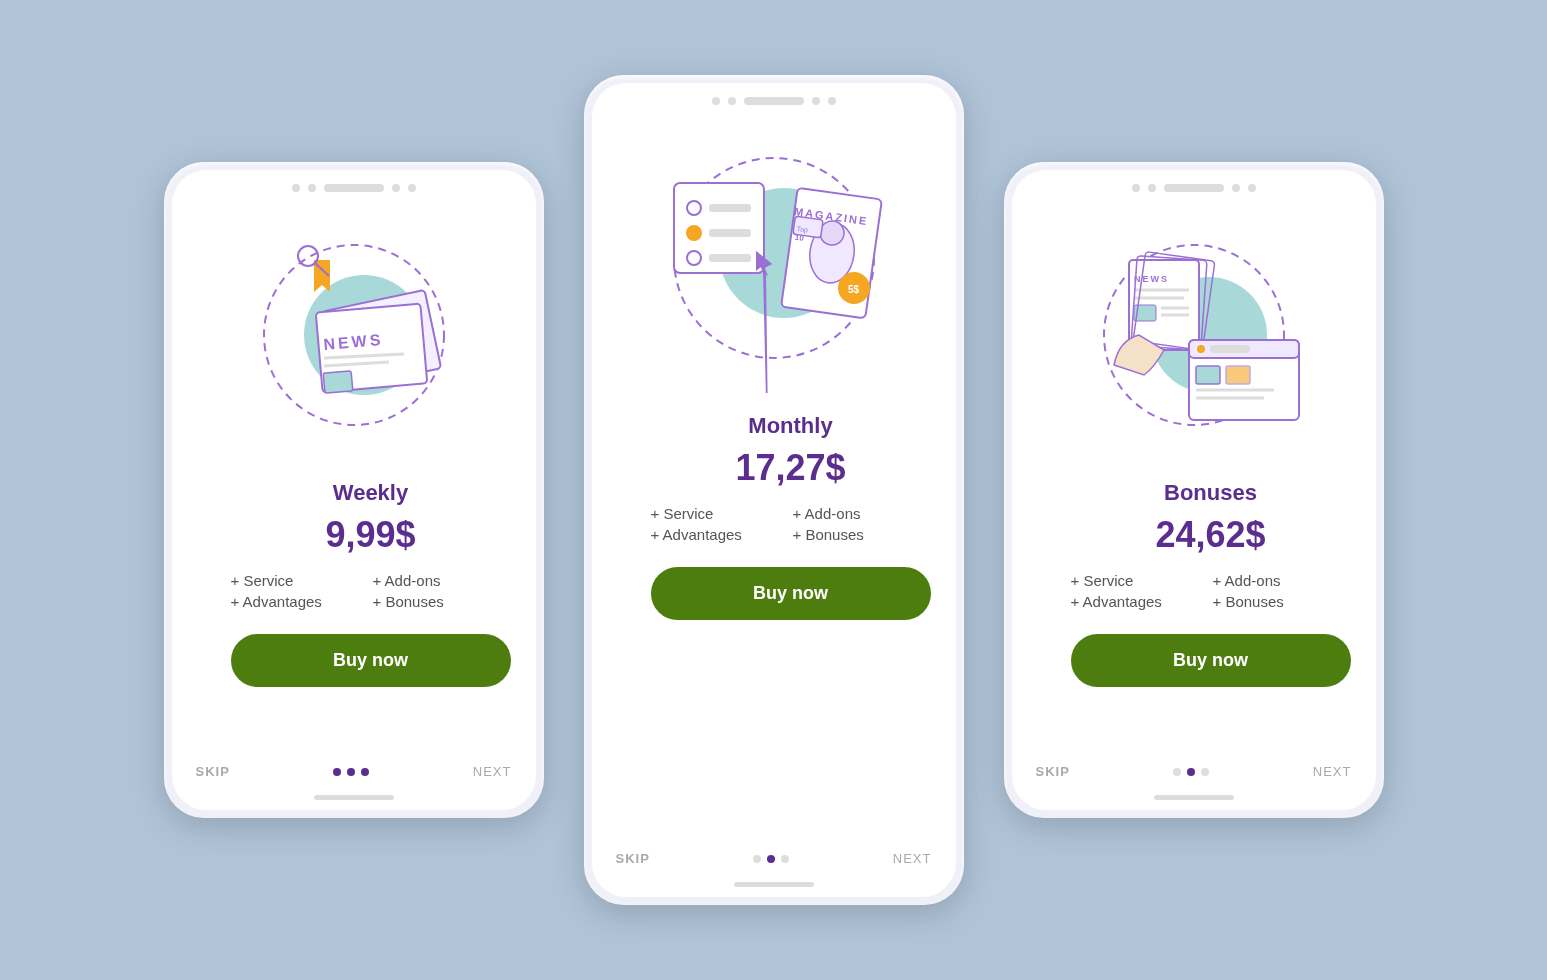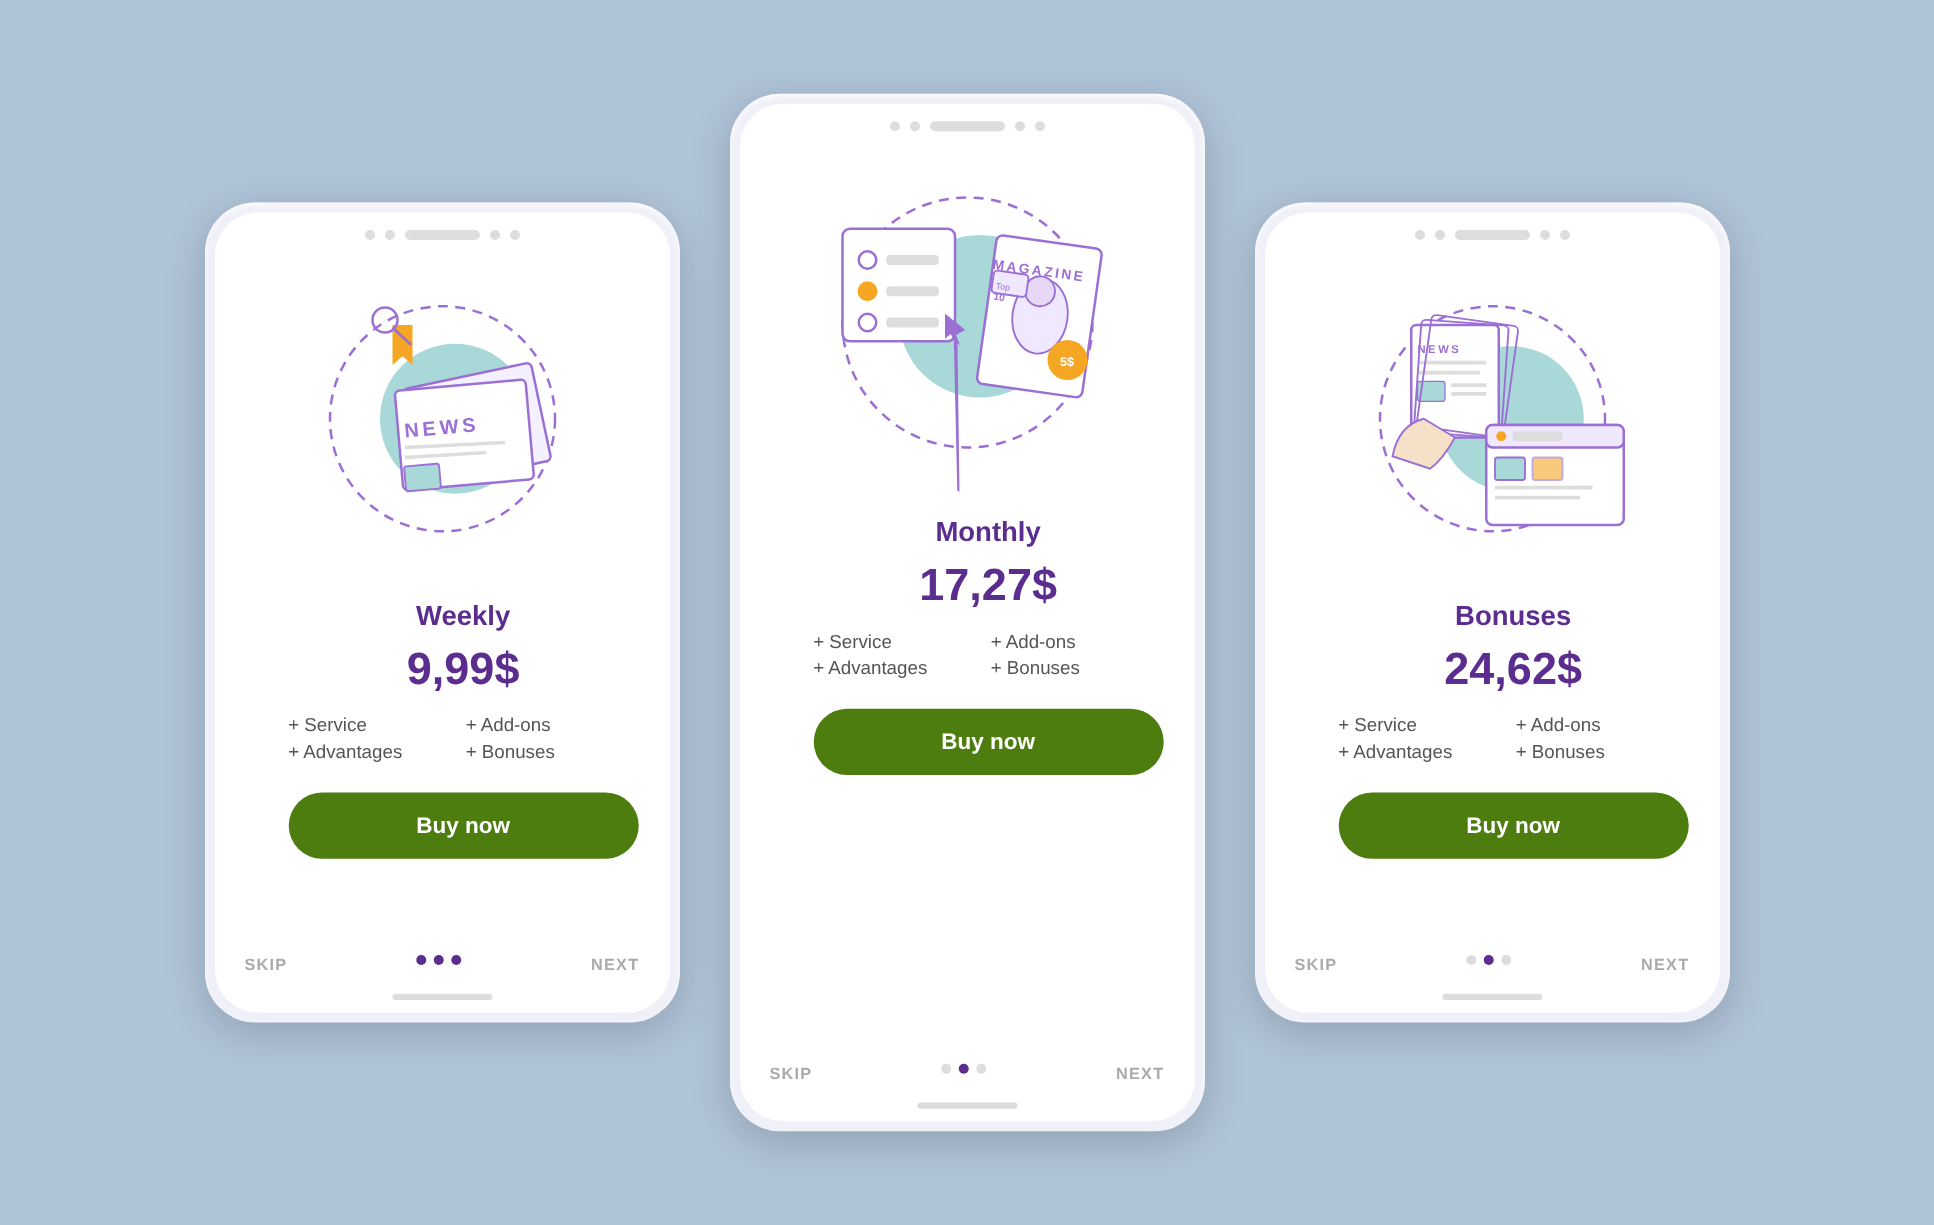--- a/index.html
+++ b/index.html
@@ -130,35 +130,35 @@
       font-size: 18px;
       font-weight: bold;
       cursor: pointer;
       margin-bottom: 16px;
     }
 
     .phone-bottom {
       width: 100%;
       display: flex;
       justify-content: space-between;
-      align-items: flex-start;
+      align-items: center;
       padding: 8px 24px 16px;
       flex-shrink: 0;
     }
 
     .skip-text {
       font-size: 13px;
       font-weight: bold;
       color: #aaa;
       letter-spacing: 1px;
     }
 
     .next-text {
       font-size: 13px;
-      font-weight: bold;
+      font-weight: normal;
       color: #aaa;
       letter-spacing: 1px;
     }
 
     .dots-nav {
       display: flex;
       gap: 6px;
       align-items: center;
     }
 

